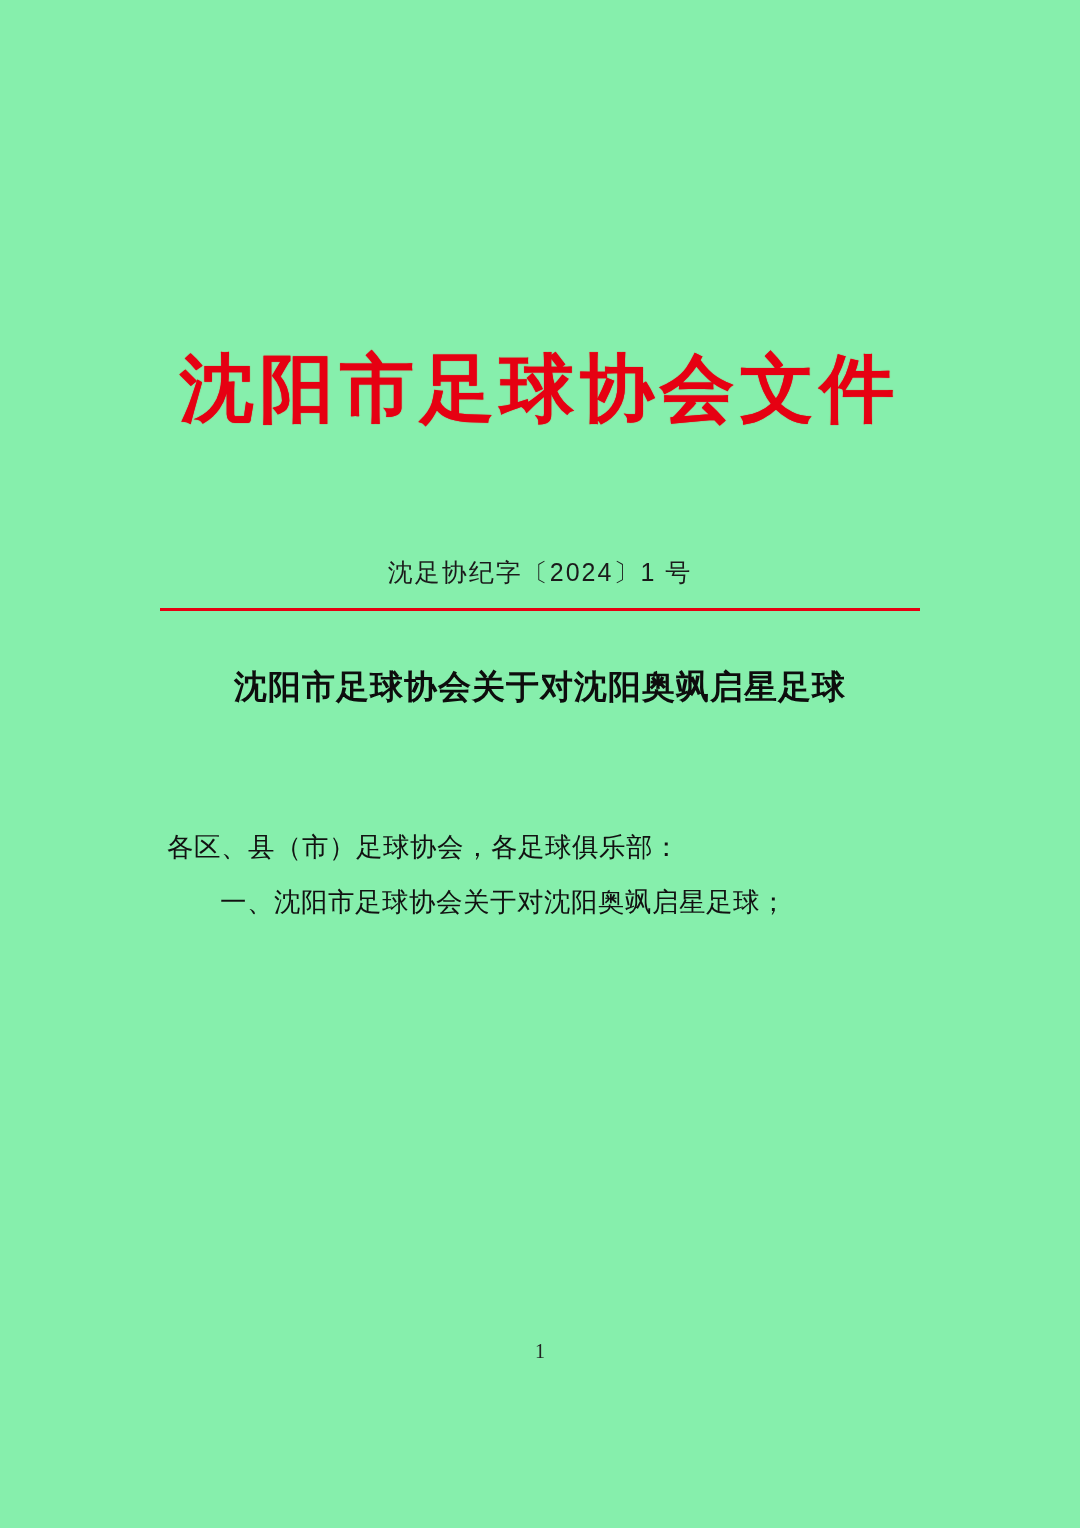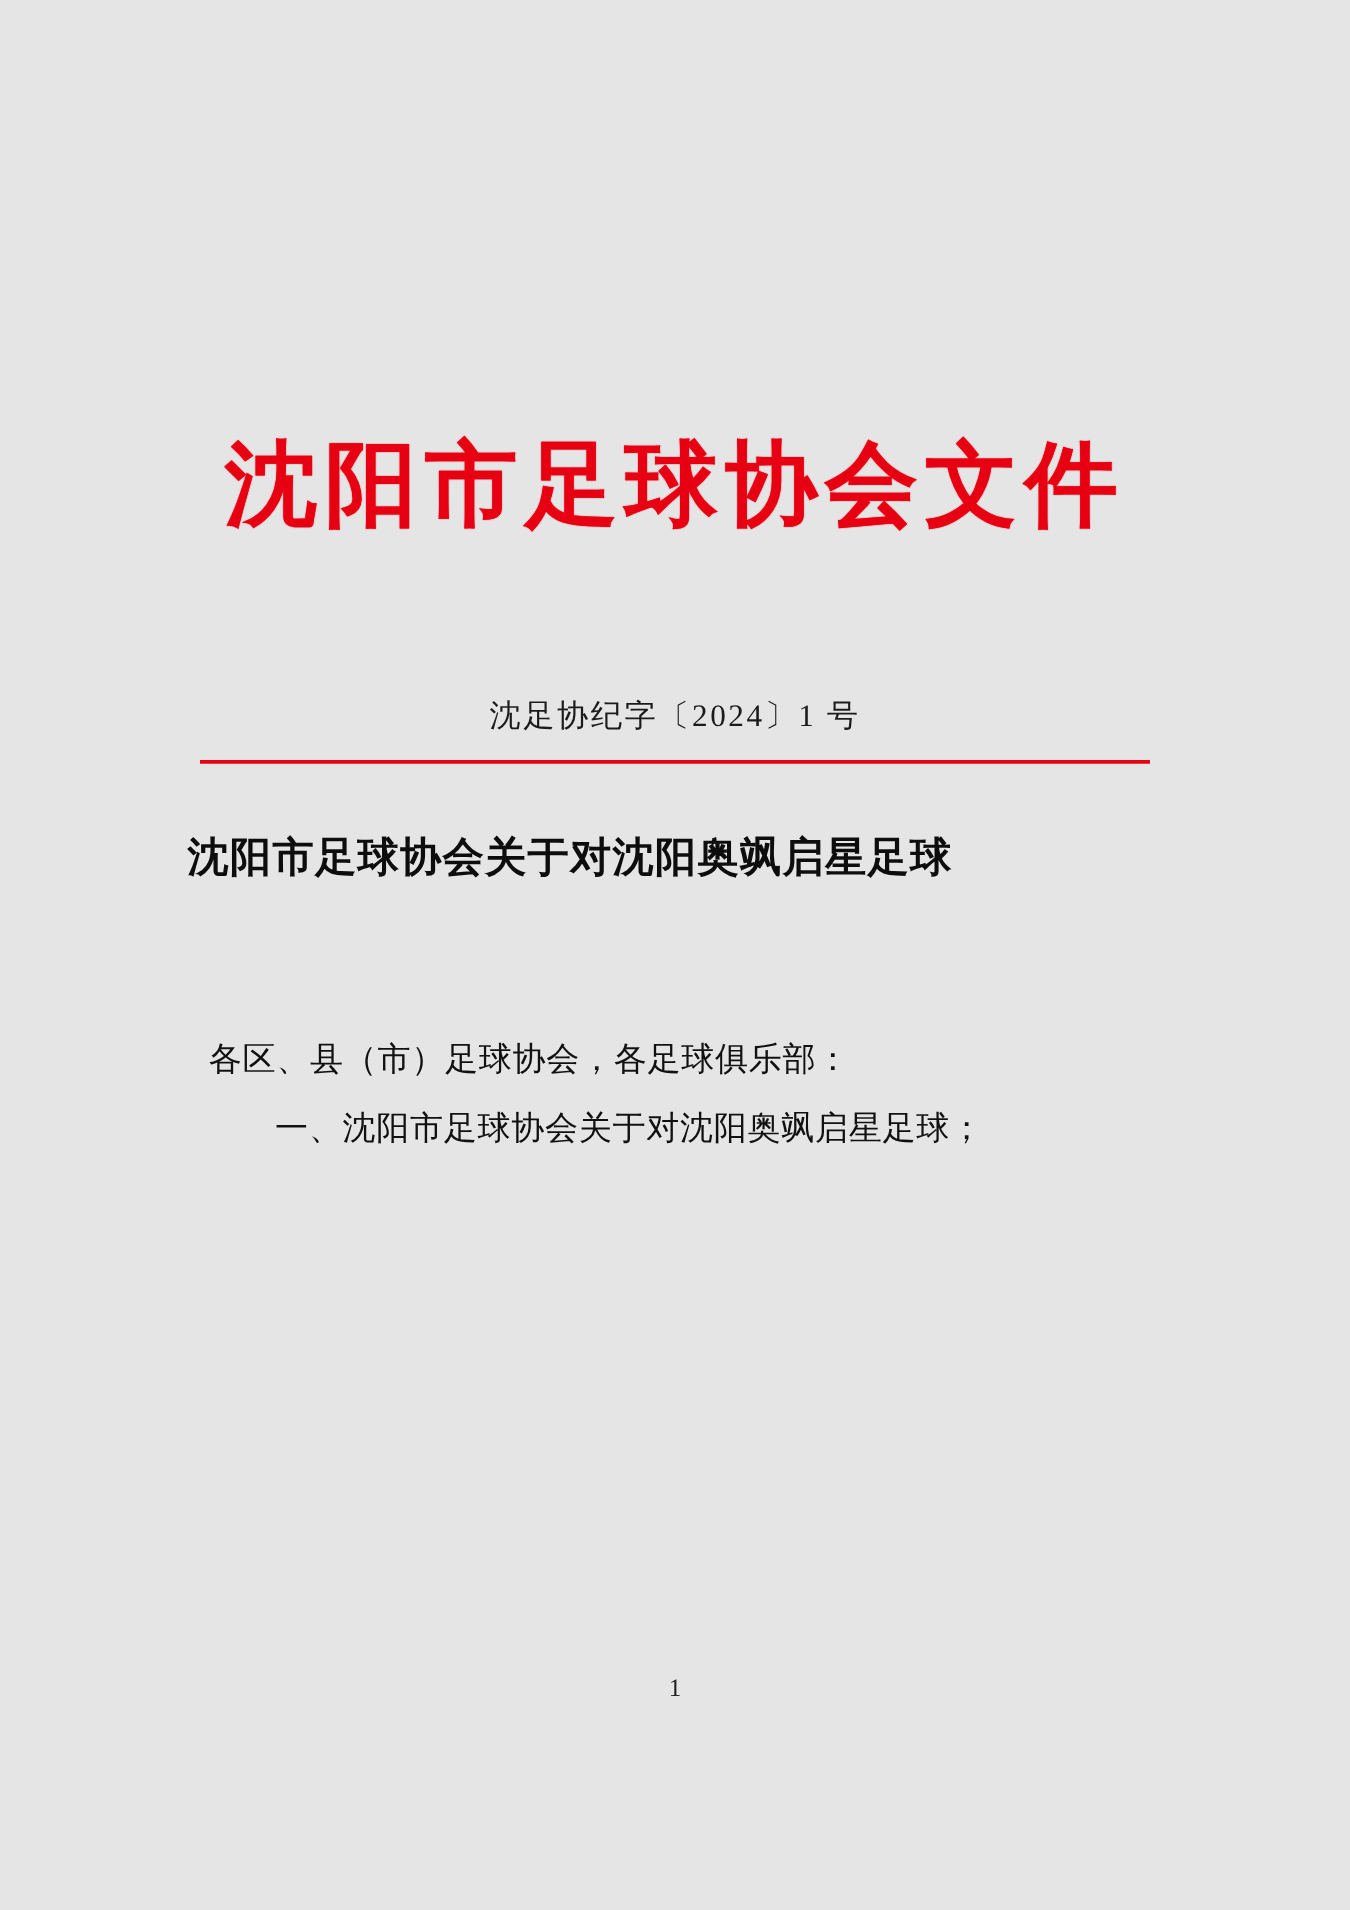--- a/index.html
+++ b/index.html
@@ -15,21 +15,21 @@
     position: relative;
     overflow: hidden;
   }
 
   .page {
     position: absolute;
     left: 0;
     top: 0;
     width: 1080px;
     height: 1528px;
-    background: #e5e5e5;
+    background: #86efac;
   }
 
   
   .masthead {
     position: absolute;
     top: 352px;
     left: 0;
     width: 1080px;
     text-align: center;
     color: #e60012;
@@ -45,39 +45,40 @@
   
   .doc-number {
     position: absolute;
     top: 556px;
     left: 0;
     width: 1080px;
     text-align: center;
     font-size: 25px;
     letter-spacing: 2px;
     color: #1b1b1b;
-    font-family: Liberation Serif, serif;
+    font-family: Liberation Sans, sans-serif;
   }
 
   
   .red-rule {
     position: absolute;
     top: 608px;
     left: 160px;
     width: 760px;
     height: 3px;
     background: #e60012;
   }
 
   
   .doc-title {
     position: absolute;
     top: 660px;
     left: 150px;
     width: 780px;
+    text-align: center;
     font-size: 33px;
     font-weight: bold;
     line-height: 1.65;
     letter-spacing: 1px;
     color: #0d0d0d;
   }
 
   
   .body-text {
     position: absolute;

